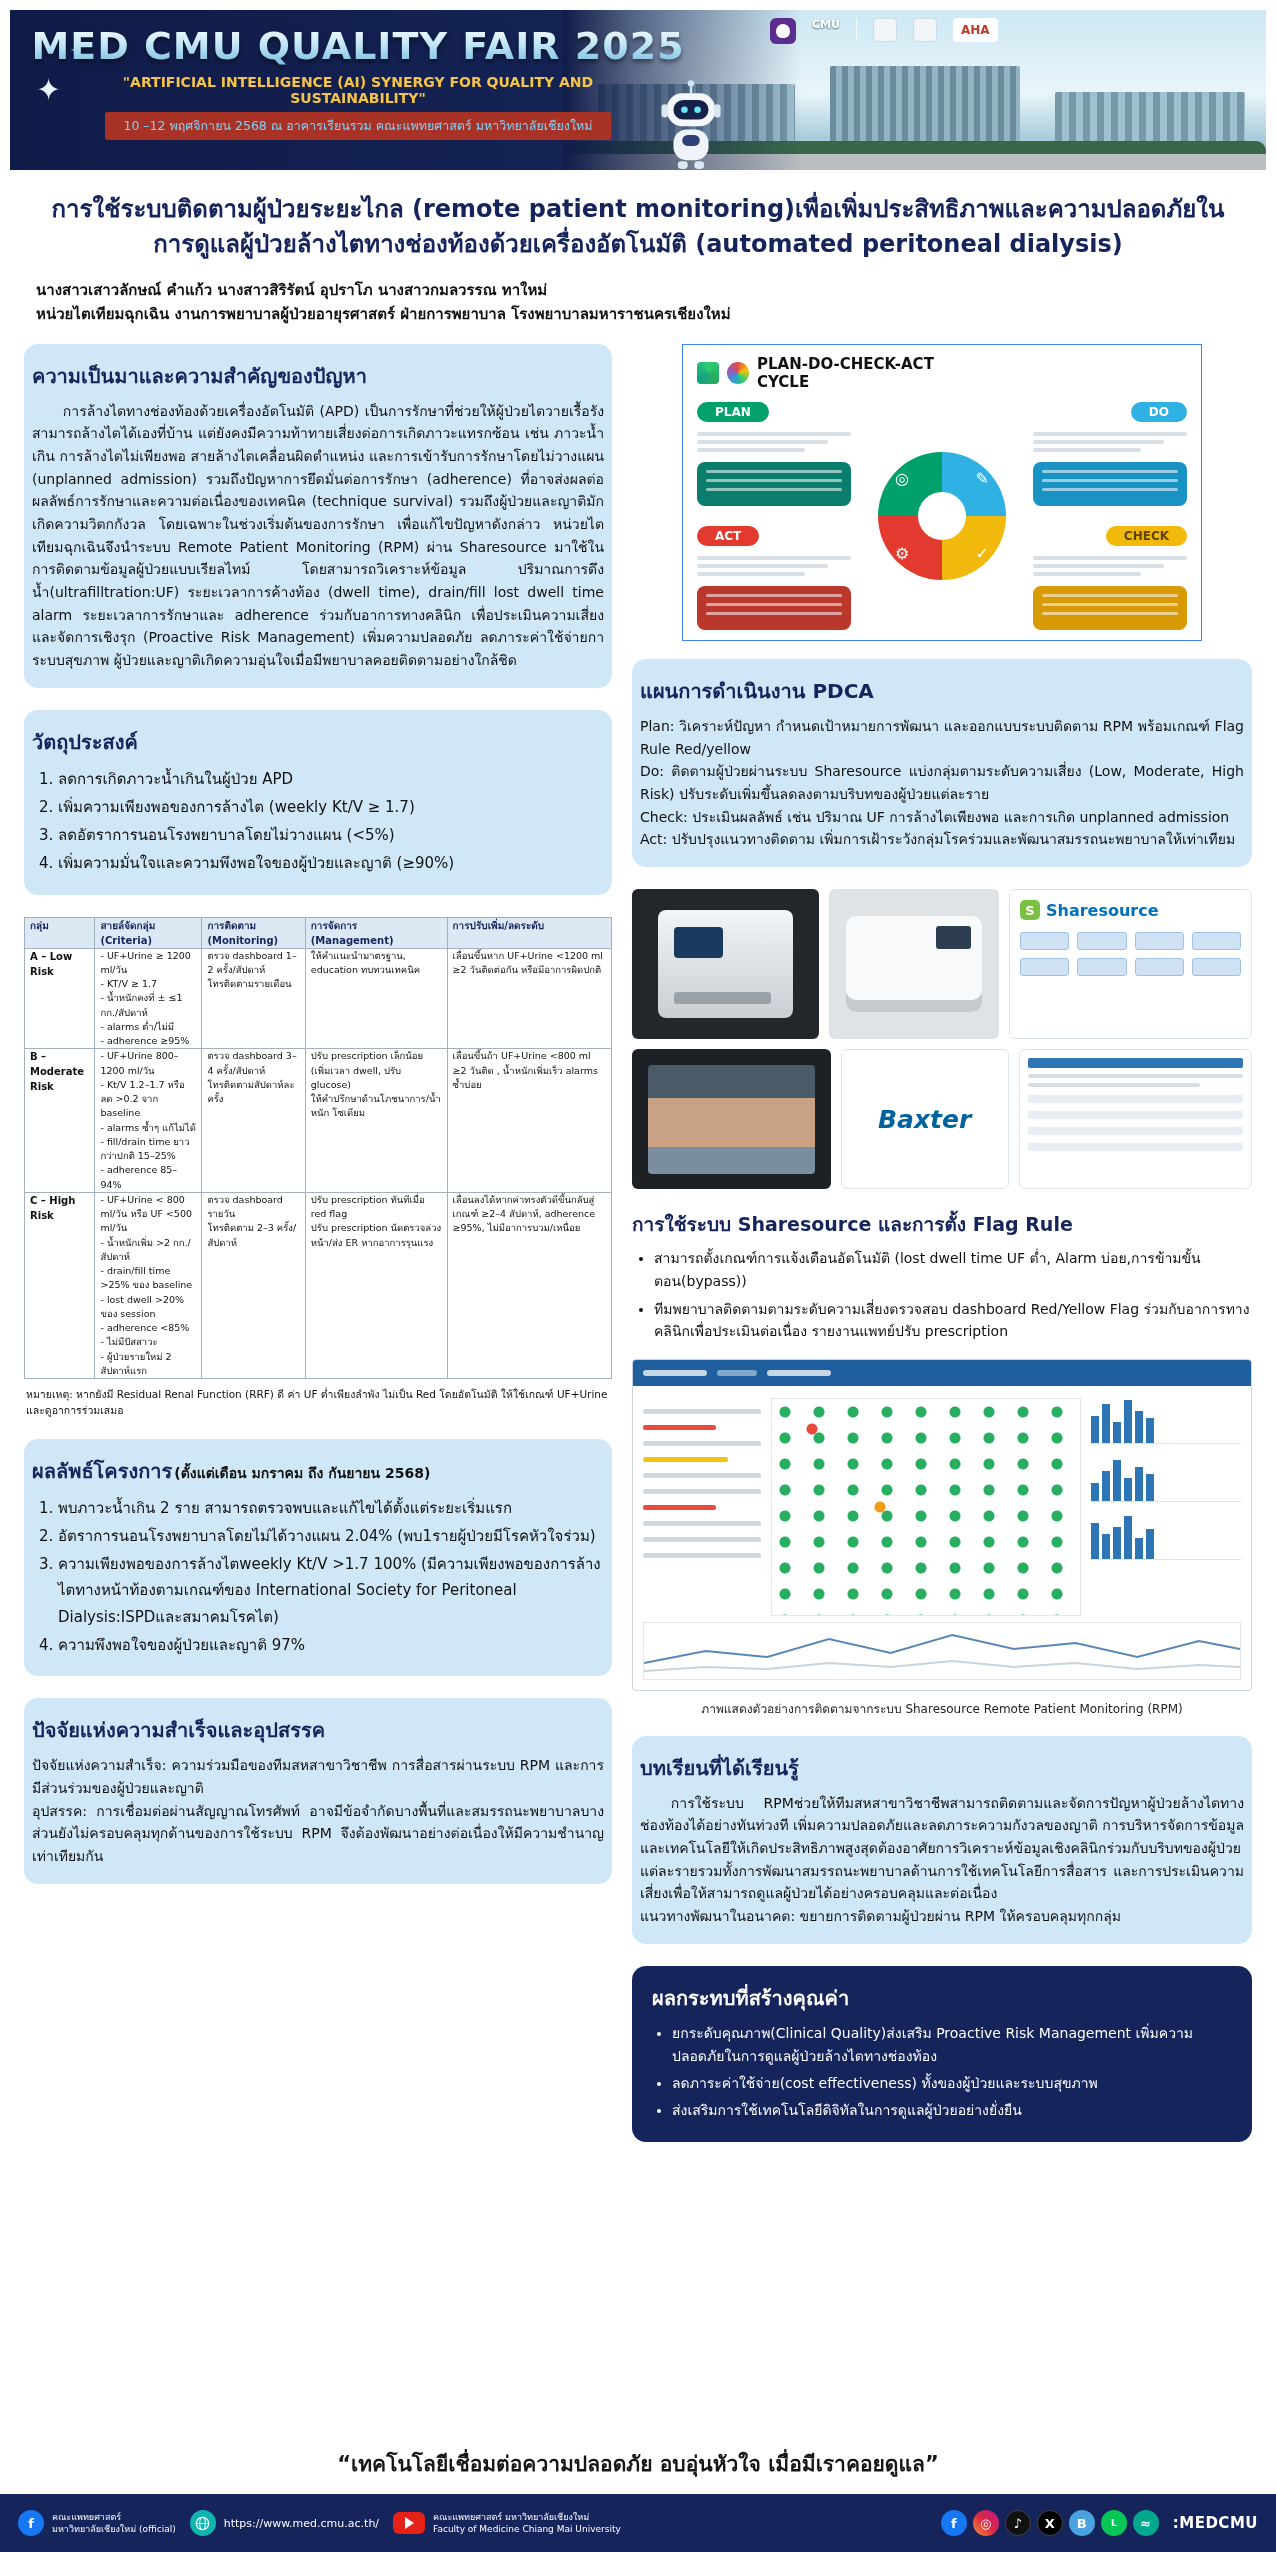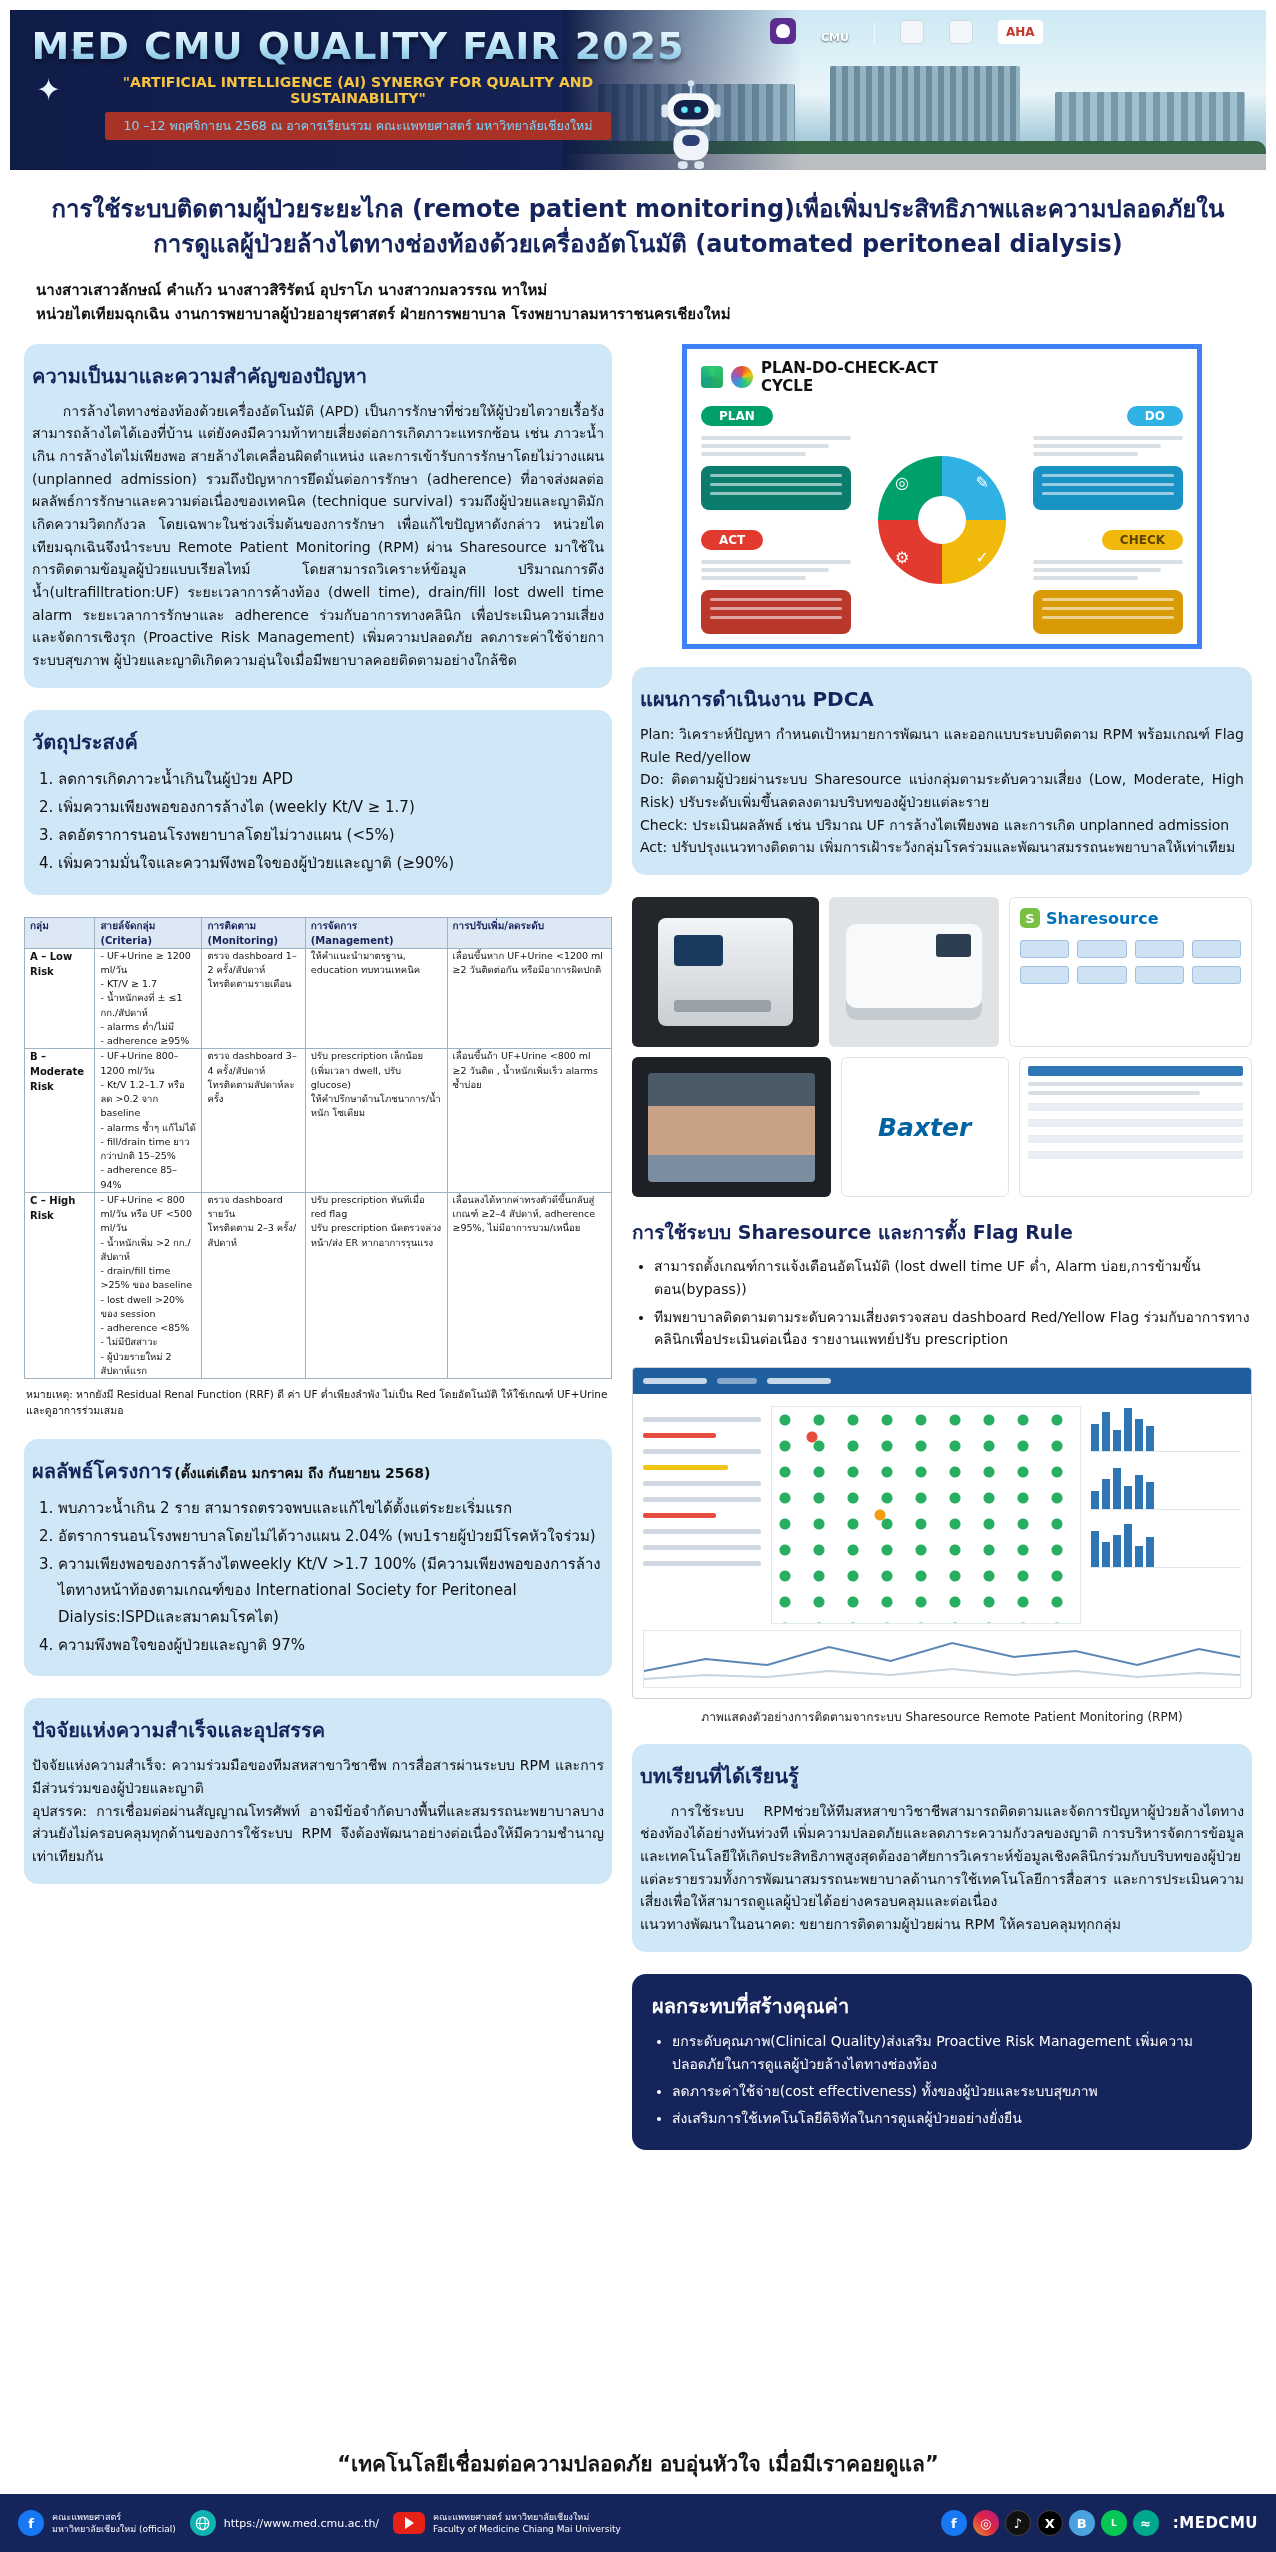--- a/index.html
+++ b/index.html
@@ -18,21 +18,21 @@
   .road{position:absolute;bottom:0;width:100%;height:16px;background:#b9bec2}
   .hdr-fade{position:absolute;top:0;right:0;width:56%;height:100%;background:linear-gradient(90deg,#101c48 0%,rgba(16,28,72,.65) 10%,rgba(16,28,72,0) 34%)}
   .sparkle{position:absolute;color:#eaf6ff;z-index:3}
   .s1{left:26px;top:62px;font-size:30px}
   .s2{left:60px;top:32px;font-size:14px;opacity:.85}
   .hdr-center{position:absolute;left:78px;top:14px;width:540px;z-index:3;display:flex;flex-direction:column;align-items:center;gap:6px;text-align:center}
   .hdr-title{font-size:38px;font-weight:bold;letter-spacing:1px;background:linear-gradient(180deg,#ffffff 0%,#c3e7f8 45%,#6fb7dd 100%);-webkit-background-clip:text;background-clip:text;color:transparent;filter:drop-shadow(0 3px 2px rgba(0,0,0,.45));white-space:nowrap}
   .hdr-sub{color:#f6c445;font-weight:bold;font-size:14px}
   .hdr-date{background:#a93226;color:#7dd3fc;font-size:12.5px;padding:4px 18px;border-radius:3px}
   .robot{position:absolute;left:648px;bottom:0;z-index:4;line-height:0}
-  .hdr-logos{position:absolute;left:760px;top:8px;z-index:4;display:flex;align-items:flex-end;gap:25px}
+  .hdr-logos{position:absolute;left:760px;top:8px;z-index:4;display:flex;align-items:flex-start;gap:16px}
   .logo-cmu-box{width:26px;height:26px;border-radius:6px;background:#5b2d8e;display:inline-block;position:relative}
   .logo-cmu-box::after{content:'';position:absolute;inset:6px;background:#fff;border-radius:50% 50% 42% 42%}
   .logo-cmu-text{color:#fff;font-size:11px;font-weight:bold;text-shadow:0 1px 2px rgba(0,0,0,.6)}
   .logo-sep{width:1px;height:22px;background:rgba(255,255,255,.7)}
   .mini-logo{width:24px;height:24px;border-radius:4px;background:#f2f6f9;display:inline-block;border:1px solid #cfdbe3}
   .logo-aha{background:#fff;color:#c0392b;font-weight:bold;font-size:12px;padding:5px 8px;border-radius:4px}
 
   
   .titleblock{padding:22px 36px 0;text-align:center}
   .poster-title{font-size:24px;line-height:1.45;color:var(--navy,#16245c);font-weight:bold}
@@ -54,21 +54,21 @@
   .risk-table{width:100%;border-collapse:collapse;background:#fff;font-size:9.5px;line-height:1.5}
   .risk-table th,.risk-table td{border:1px solid #9fb2c0;padding:0 5px;vertical-align:top;text-align:left}
   .risk-table th{background:#dce9f4;color:var(--navy,#16245c);font-size:10px}
   .risk-table td.grp{font-weight:bold;font-size:10px;width:12%}
   .pre{white-space:pre-line}
   .note{font-size:10.5px;line-height:1.5;margin:8px 2px 20px}
 
   .h-suffix{color:#111;font-size:14px;margin-left:2px}
 
   
-  .pdca-card{background:#fff;border:5px solid #3b82f6;width:520px;margin:0 auto 18px;padding:10px 14px}
+  .pdca-card{background:#fff;border:1px solid #3b82f6;width:520px;margin:0 auto 18px;padding:10px 14px}
   .pdca-head{display:flex;align-items:center;gap:8px;margin-bottom:10px}
   .pg-logo{width:22px;height:22px;border-radius:4px;flex:none}
   .pg-green{background:conic-gradient(#2ecc71,#27ae60,#16a085,#2ecc71)}
   .pg-rainbow{border-radius:50%;background:conic-gradient(#e74c3c,#f1c40f,#2ecc71,#3498db,#9b59b6,#e74c3c)}
   .pg-title{font-weight:bold;font-size:15px;color:#111;line-height:1.25}
   .pdca-grid{display:grid;grid-template-columns:1fr 132px 1fr;gap:25px;align-items:center}
   .pq{display:flex;flex-direction:column;gap:6px;align-items:flex-start}
   .pq.right{align-items:flex-end;text-align:right}
   .pill{color:#fff;font-weight:bold;font-size:12px;padding:3px 18px;border-radius:12px}
   .pill-plan{background:var(--plan-green,#00a06a)}

